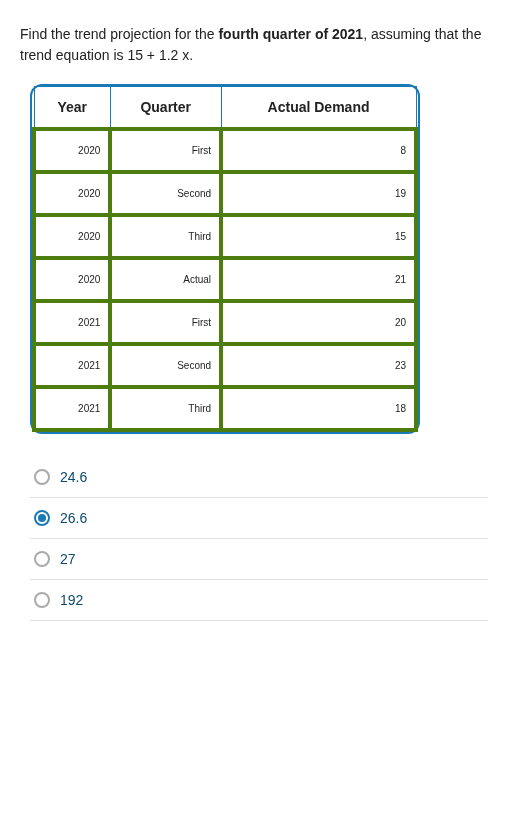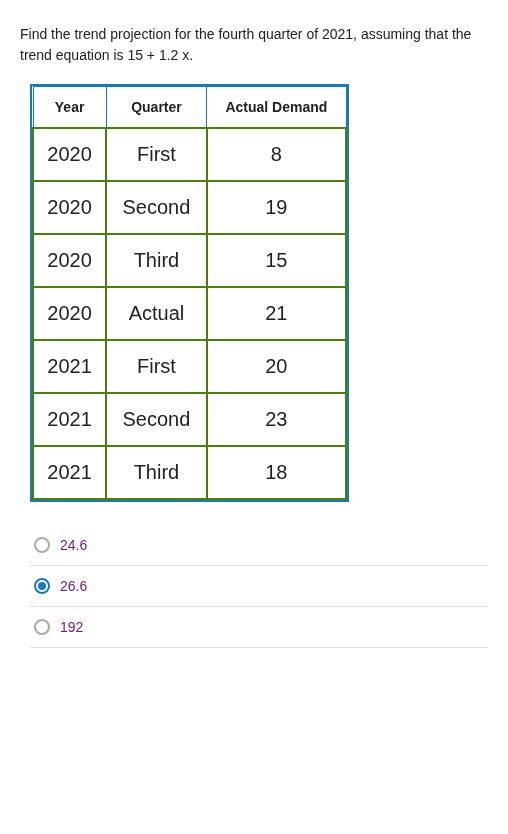--- a/index.html
+++ b/index.html
@@ -12,45 +12,45 @@
       color: #222;
       padding: 24px 20px;
     }
     .question-text {
       font-size: 14px;
       line-height: 1.5;
       margin-bottom: 18px;
       font-weight: normal;
     }
     .question-text strong {
-      font-weight: normal;
+      font-weight: bold;
     }
     .table-wrapper {
       border: 2px solid #1a7ab5;
-      border-radius: 0;
+      border-radius: 12px;
       display: inline-block;
-      width: 319px;
+      width: 390px;
       margin-left: 10px;
     }
     table {
       width: 100%;
       border-collapse: collapse;
     }
     thead tr th {
       border: 1px solid #1a7ab5;
       padding: 12px 8px;
       text-align: center;
       font-weight: bold;
       font-size: 14px;
     }
     tbody tr td {
-      border: 2px solid #4d7c0f;
+      border: 4px solid #4d7c0f;
       padding: 14px 8px;
-      text-align: center;
-      font-size: 20px;
+      text-align: right;
+      font-size: 10px;
     }
     .options-section {
       margin-top: 20px;
       padding-left: 10px;
     }
     .option-row {
       display: flex;
       align-items: center;
       padding: 12px 4px;
       border-bottom: 1px solid #e0e0e0;
@@ -76,21 +76,21 @@
     }
     .radio-circle.selected::after {
       content: '';
       width: 8px;
       height: 8px;
       border-radius: 50%;
       background: #1a7ab5;
     }
     .option-label {
       font-size: 14px;
-      color: #701a75;
+      color: #0c4a6e;
     }
   </style>
 </head>
 <body>
 
 
 
 <p class="question-text">
   Find the trend projection for the <strong>fourth quarter of 2021</strong>, assuming that the trend equation is 15 + 1.2 x.
 </p>
@@ -148,18 +148,22 @@
 <div class="option-row">
       <span class="radio-circle"></span>
       <span class="option-label">24.6</span>
     </div>
     <div class="option-row">
       <span class="radio-circle selected"></span>
       <span class="option-label">26.6</span>
     </div>
     <div class="option-row">
       <span class="radio-circle"></span>
+      <span class="option-label">27</span>
+    </div>
+    <div class="option-row">
+      <span class="radio-circle"></span>
       <span class="option-label">192</span>
     </div>
   </div>
 
 
 
 
 </body></html>

